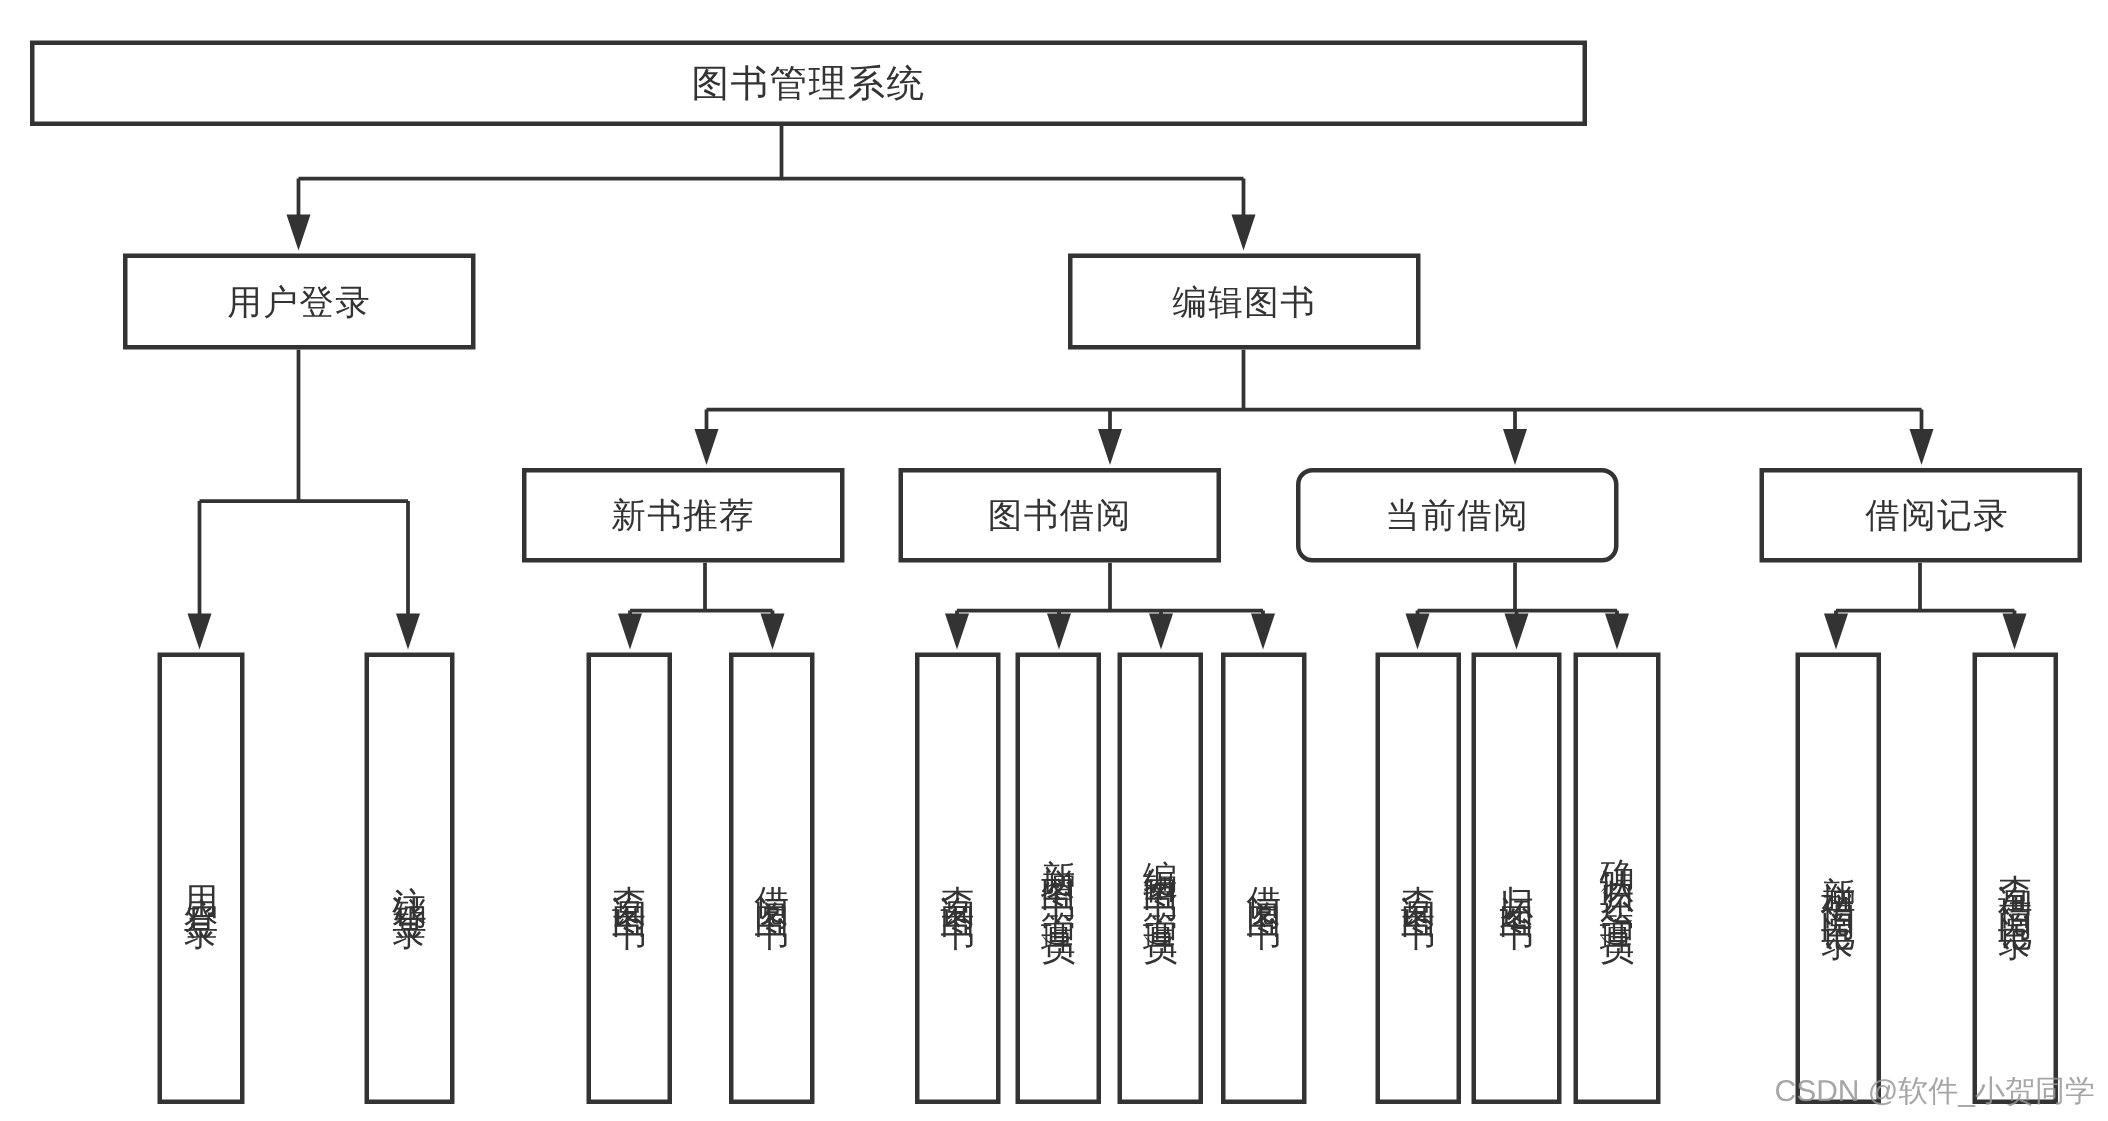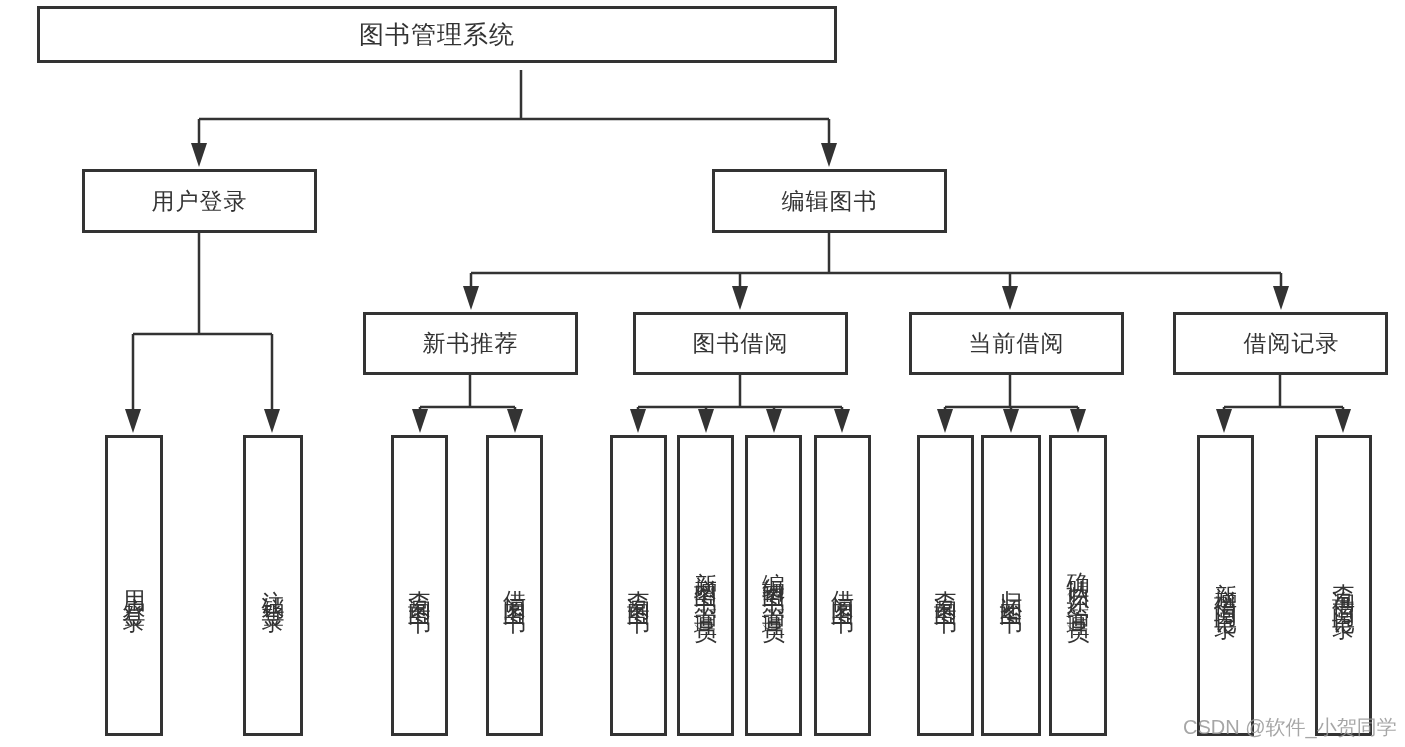--- a/index.html
+++ b/index.html
@@ -25,30 +25,30 @@
     background: #ffffff;
     display: flex;
     align-items: center;
     justify-content: center;
     z-index: 1;
   }
   .node .lbl {
     color: #333333;
     white-space: nowrap;
   }
-  .n-root   { left: 20px;  top: 6px;  width: 800px; height: 57px; margin-left: 17px; }
+  .n-root   { left: 20px;  top: 27px;  width: 1038px; height: 57px; }
   .n-root .lbl { font-size: 25px; letter-spacing: 1px; }
   .n-l2     { top: 169px; width: 235px; height: 64px; }
   .n-l2 .lbl, .n-l3 .lbl { font-size: 23px; letter-spacing: 1px; }
   .n-l2a    { left: 82px; }
   .n-l2b    { left: 712px; }
   .n-l3     { top: 312px; width: 215px; height: 63px; }
-  .n-l3a    { left: 363px; }
-  .n-l3b    { left: 633px; }
-  .n-l3c    { left: 909px; }
+  .n-l3a    { left: 348px; }
+  .n-l3b    { left: 599px; }
+  .n-l3c    { left: 864px; border-radius: 11px; }
   .n-l3d    { left: 1173px; padding-left: 22px; }
   .leaf     { top: 435px; width: 57px; height: 301px; }
   .leaf .lbl {
     writing-mode: vertical-rl;
     text-orientation: mixed;
     font-size: 23px;
     letter-spacing: 7px;
     line-height: 1;
     white-space: nowrap;
   }

